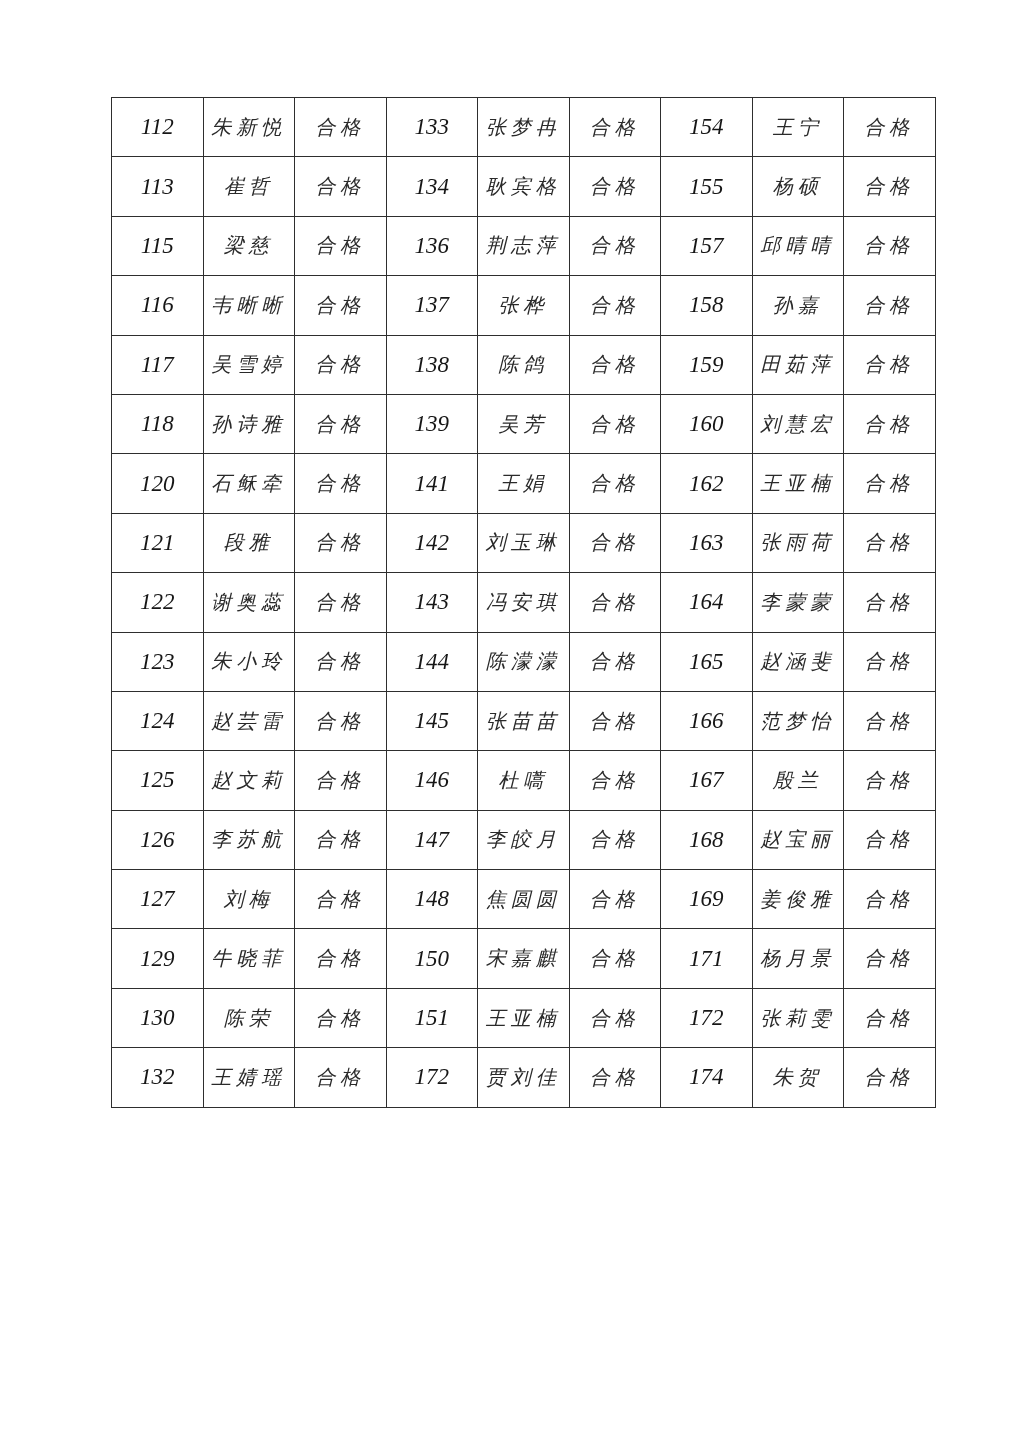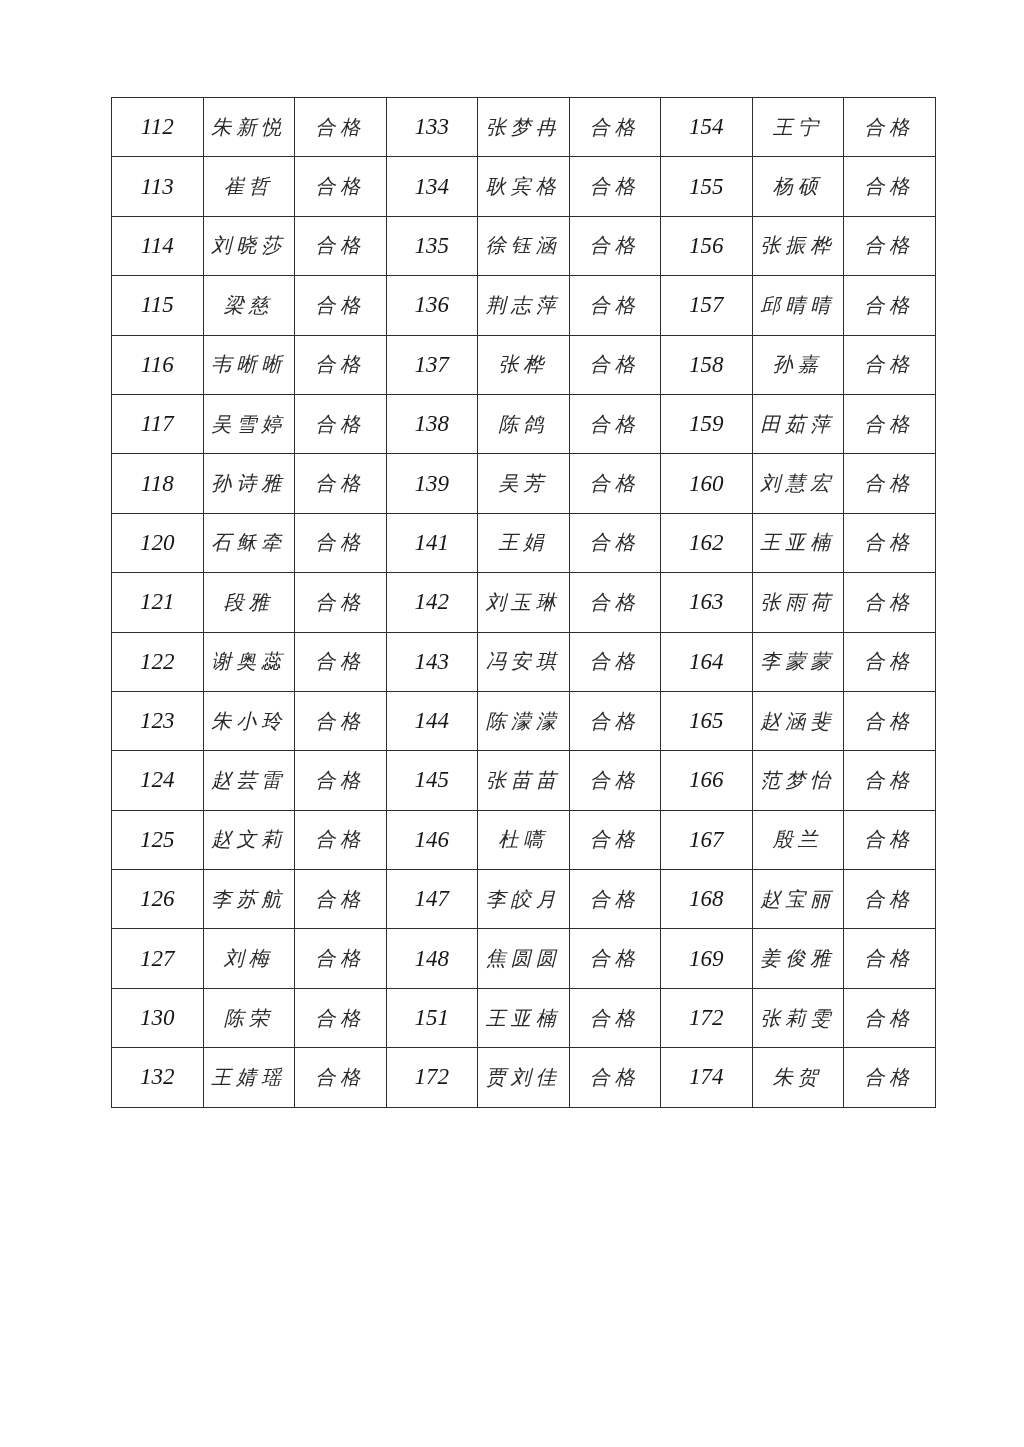--- a/index.html
+++ b/index.html
@@ -85,31 +85,20 @@
           <td class="cjk">崔哲</td>
           <td class="cjk">合格</td>
           <td class="num">134</td>
           <td class="cjk">耿宾格</td>
           <td class="cjk">合格</td>
           <td class="num">155</td>
           <td class="cjk">杨硕</td>
           <td class="cjk">合格</td>
         </tr>
         <tr>
-          <td class="num">114</td>
-          <td class="cjk">刘晓莎</td>
-          <td class="cjk">合格</td>
-          <td class="num">135</td>
-          <td class="cjk">徐钰涵</td>
-          <td class="cjk">合格</td>
-          <td class="num">156</td>
-          <td class="cjk">张振桦</td>
-          <td class="cjk">合格</td>
-        </tr>
-        <tr>
           <td class="num">115</td>
           <td class="cjk">梁慈</td>
           <td class="cjk">合格</td>
           <td class="num">136</td>
           <td class="cjk">荆志萍</td>
           <td class="cjk">合格</td>
           <td class="num">157</td>
           <td class="cjk">邱晴晴</td>
           <td class="cjk">合格</td>
         </tr>
@@ -225,20 +214,31 @@
         </tr>
         <tr>
           <td class="num">127</td>
           <td class="cjk">刘梅</td>
           <td class="cjk">合格</td>
           <td class="num">148</td>
           <td class="cjk">焦圆圆</td>
           <td class="cjk">合格</td>
           <td class="num">169</td>
           <td class="cjk">姜俊雅</td>
+          <td class="cjk">合格</td>
+        </tr>
+        <tr>
+          <td class="num">129</td>
+          <td class="cjk">牛晓菲</td>
+          <td class="cjk">合格</td>
+          <td class="num">150</td>
+          <td class="cjk">宋嘉麒</td>
+          <td class="cjk">合格</td>
+          <td class="num">171</td>
+          <td class="cjk">杨月景</td>
           <td class="cjk">合格</td>
         </tr>
         <tr>
           <td class="num">130</td>
           <td class="cjk">陈荣</td>
           <td class="cjk">合格</td>
           <td class="num">151</td>
           <td class="cjk">王亚楠</td>
           <td class="cjk">合格</td>
           <td class="num">172</td>

